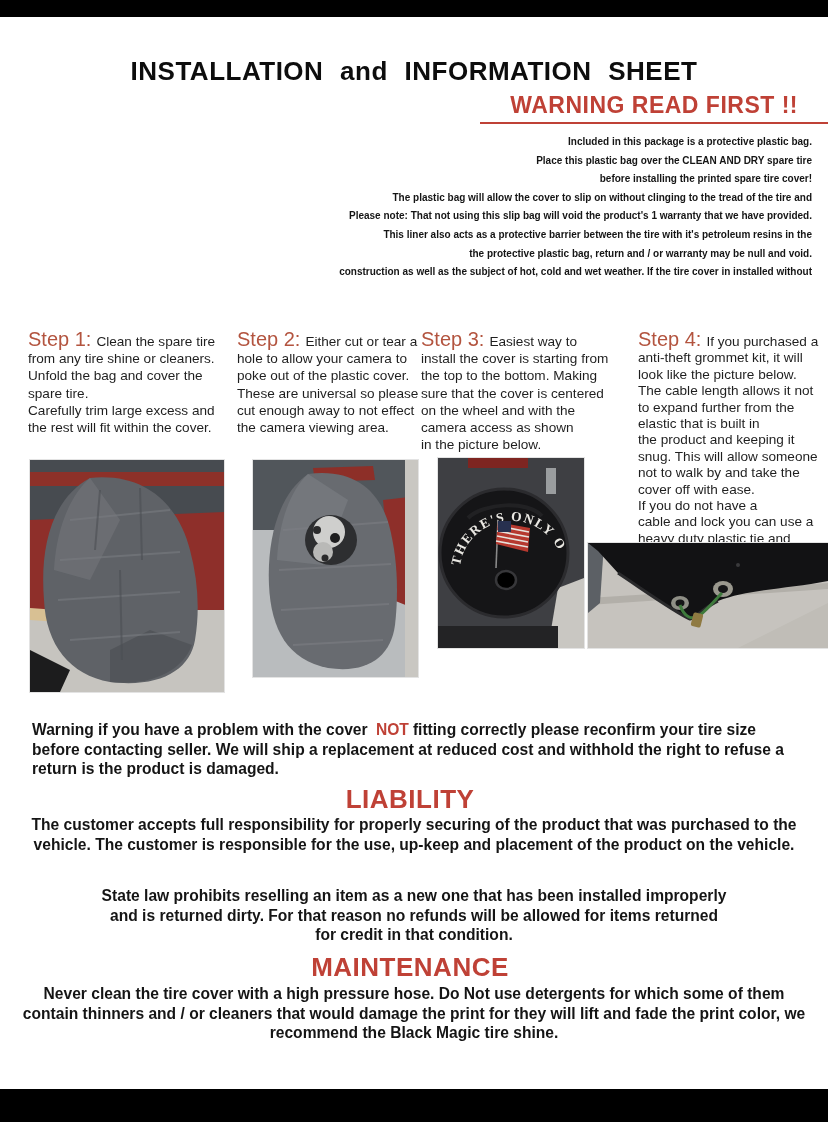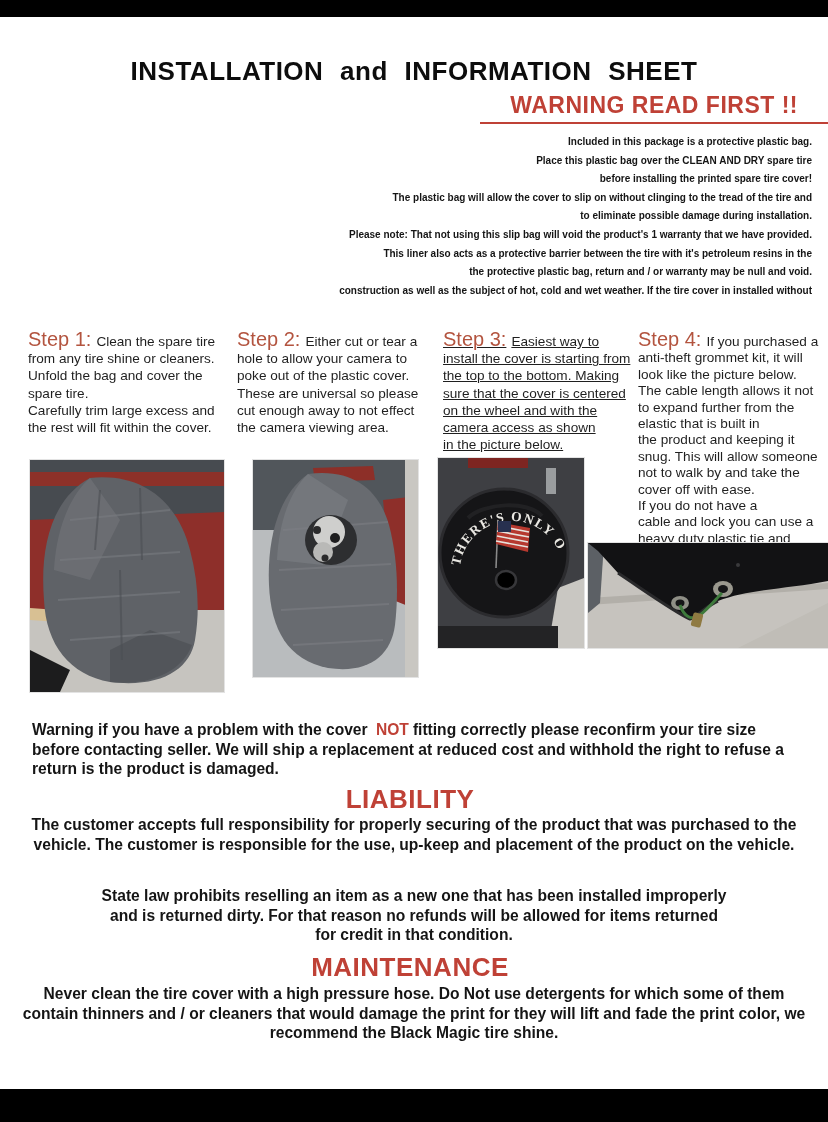--- a/index.html
+++ b/index.html
@@ -42,21 +42,21 @@
     font-size:13.6px;line-height:17.2px;color:#1f1f1f;
     text-align:left;
   }
   .step-col .step-label{
     font-size:20px;color:var(--step-red);margin-right:5px;
     font-weight:400;
   }
   .step-col .step-text{white-space:pre-line;}
   #step-1{left:28px;width:208px;}
   #step-2{left:237px;width:208px;}
-  #step-3{left:443px;width:202px;text-decoration:underline;}
+  #step-3{left:421px;width:202px;}
   #step-4{left:638px;width:192px;line-height:16.4px;}
 
   .photo{position:absolute;box-shadow:0 0 0 1px #e3e3e3;}
   #photo-1{left:30px;top:460px;}
   #photo-2{left:253px;top:460px;}
   #photo-3{left:438px;top:458px;}
   #photo-4{left:588px;top:543px;}
 
   .fit-warning{
     position:absolute;top:720px;left:32px;width:774px;
@@ -89,21 +89,20 @@
 
   <div class="warning-head">
     <span class="underlined">WARNING READ FIRST !!</span>
   </div>
 
   <div class="intro">
     <div>Included in this package is a protective plastic bag.</div>
     <div>Place this plastic bag over the CLEAN AND DRY spare tire</div>
     <div>before installing the printed spare tire cover!</div>
     <div>The plastic bag will allow the cover to slip on without clinging to the tread of the tire and</div>
-    <div>to eliminate possible damage during installation.</div>
     <div>Please note: That not using this slip bag will void the product's 1 warranty that we have provided.</div>
     <div>This liner also acts as a protective barrier between the tire with it's petroleum resins in the</div>
     <div>the protective plastic bag, return and / or warranty may be null and void.</div>
     <div>construction as well as the subject of hot, cold and wet weather.  If the tire cover in installed without</div>
   </div>
 
   <div class="step-col" id="step-1">
     <span class="step-label">Step 1:</span><span class="step-text">Clean the spare tire
 from any tire shine or cleaners.
  Unfold the bag and cover the

